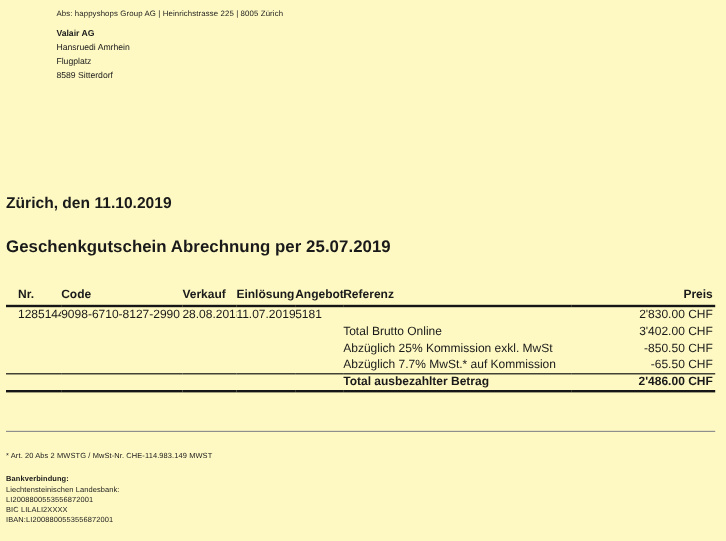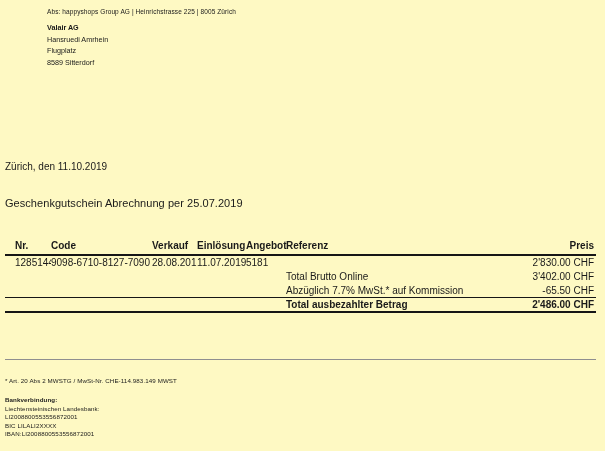--- a/index.html
+++ b/index.html
@@ -4,22 +4,22 @@
 <style>
   html,body{margin:0;padding:0;background:#fff;}
   .page{
     position:relative;width:605px;height:451px;background:#fef9c3;
     font-family:"Liberation Sans", sans-serif;color:#1a1a1a;overflow:hidden;
   }
   .abs{position:absolute;}
   .sender{left:47px;top:8px;font-size:6.5px;letter-spacing:.1px;}
   .recipient{left:47px;top:22px;font-size:7.2px;line-height:11.5px;}
   .recipient .name{font-weight:bold;}
-  .dateline{left:5px;top:161px;font-size:10px;}
-  .doc-title{left:5px;top:197px;font-size:11px;font-weight:normal;letter-spacing:.05px;}
+  .dateline{left:5px;top:161px;font-size:13px;font-weight:bold;}
+  .doc-title{left:5px;top:197px;font-size:14px;font-weight:bold;letter-spacing:.05px;}
   table.voucher{
     position:absolute;left:5px;top:240px;width:591px;
     border-collapse:collapse;table-layout:fixed;font-size:10px;color:#1a1a1a;
   }
   table.voucher th{font-weight:bold;text-align:left;padding:0 0 3px 0;border-bottom:2px solid #161616;}
   table.voucher th.num{text-align:right;padding-right:2px;}
   table.voucher td{padding:0;vertical-align:middle;overflow:hidden;white-space:nowrap;}
   table.voucher td.num{text-align:right;padding-right:2px;}
   table.voucher td.first, table.voucher th.first{padding-left:10px;}
   tr.data-row{height:14.6px;}
@@ -68,31 +68,36 @@
         <th>Verkauf</th>
         <th>Einlösung</th>
         <th>Angebot</th>
         <th>Referenz</th>
         <th class="num">Preis</th>
       </tr>
     </thead>
     <tbody>
       <tr class="data-row">
         <td class="first">1285144</td>
-        <td>9098-6710-8127-7090</td>
+        <td>9098-6710-8127-2990</td>
         <td>28.08.2018</td>
         <td>11.07.2019</td>
         <td>5181</td>
         <td></td>
         <td class="num">2'830.00 CHF</td>
       </tr>
       <tr class="total-row">
         <td colspan="5"></td>
         <td>Total Brutto Online</td>
         <td class="num">3'402.00 CHF</td>
+      </tr>
+      <tr class="total-row">
+        <td colspan="5"></td>
+        <td>Abzüglich 25% Kommission exkl. MwSt</td>
+        <td class="num">-850.50 CHF</td>
       </tr>
       <tr class="total-row pre-grand">
         <td colspan="5"></td>
         <td>Abzüglich 7.7% MwSt.* auf Kommission</td>
         <td class="num">-65.50 CHF</td>
       </tr>
       <tr class="grand">
         <td colspan="5"></td>
         <td>Total ausbezahlter Betrag</td>
         <td class="num">2'486.00 CHF</td>

